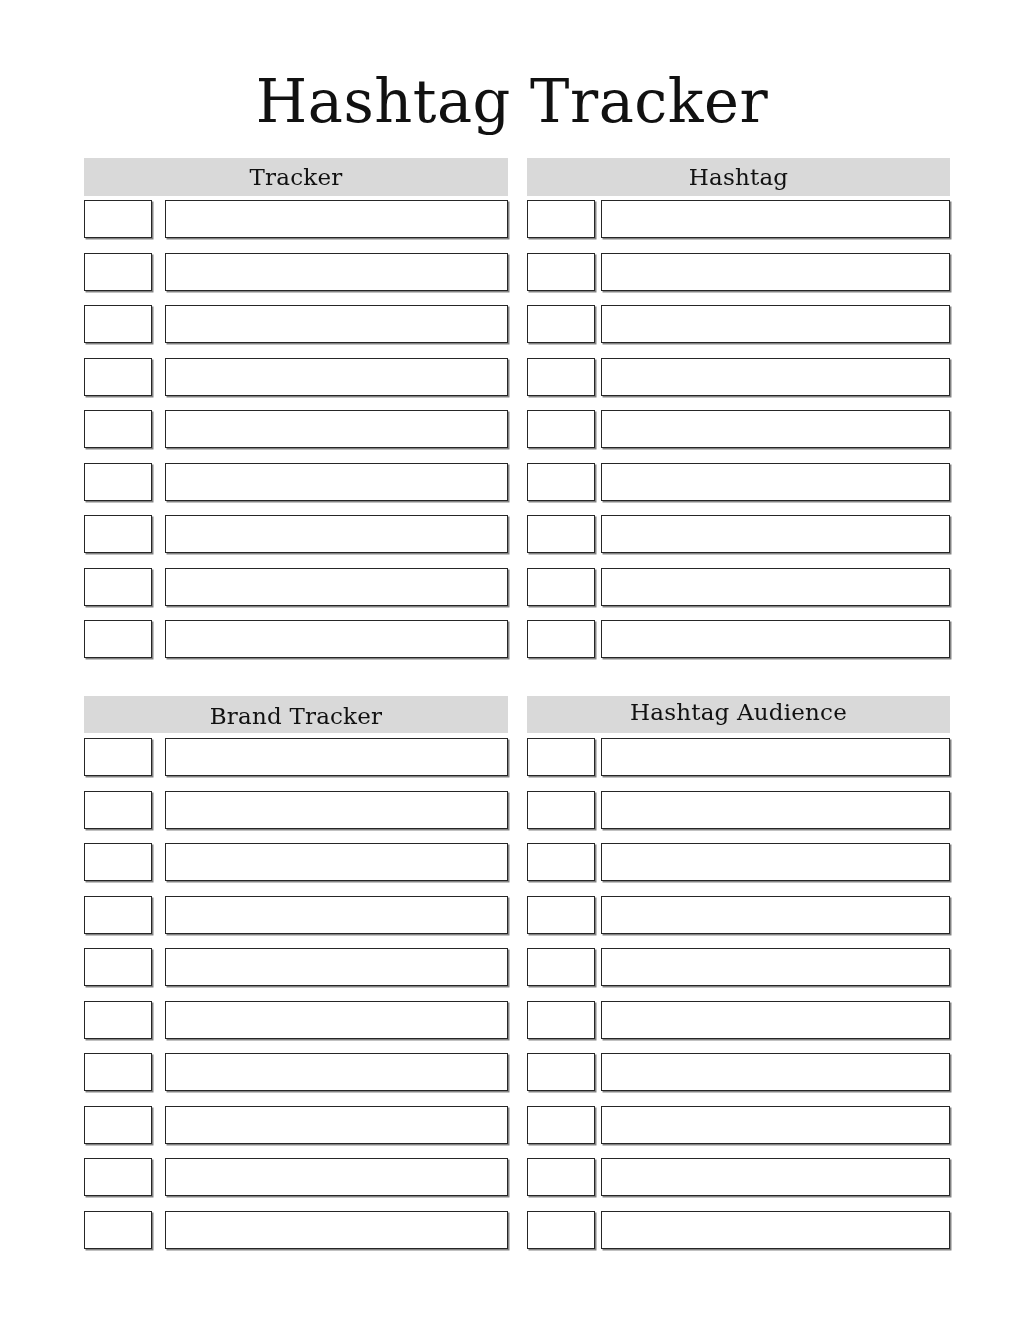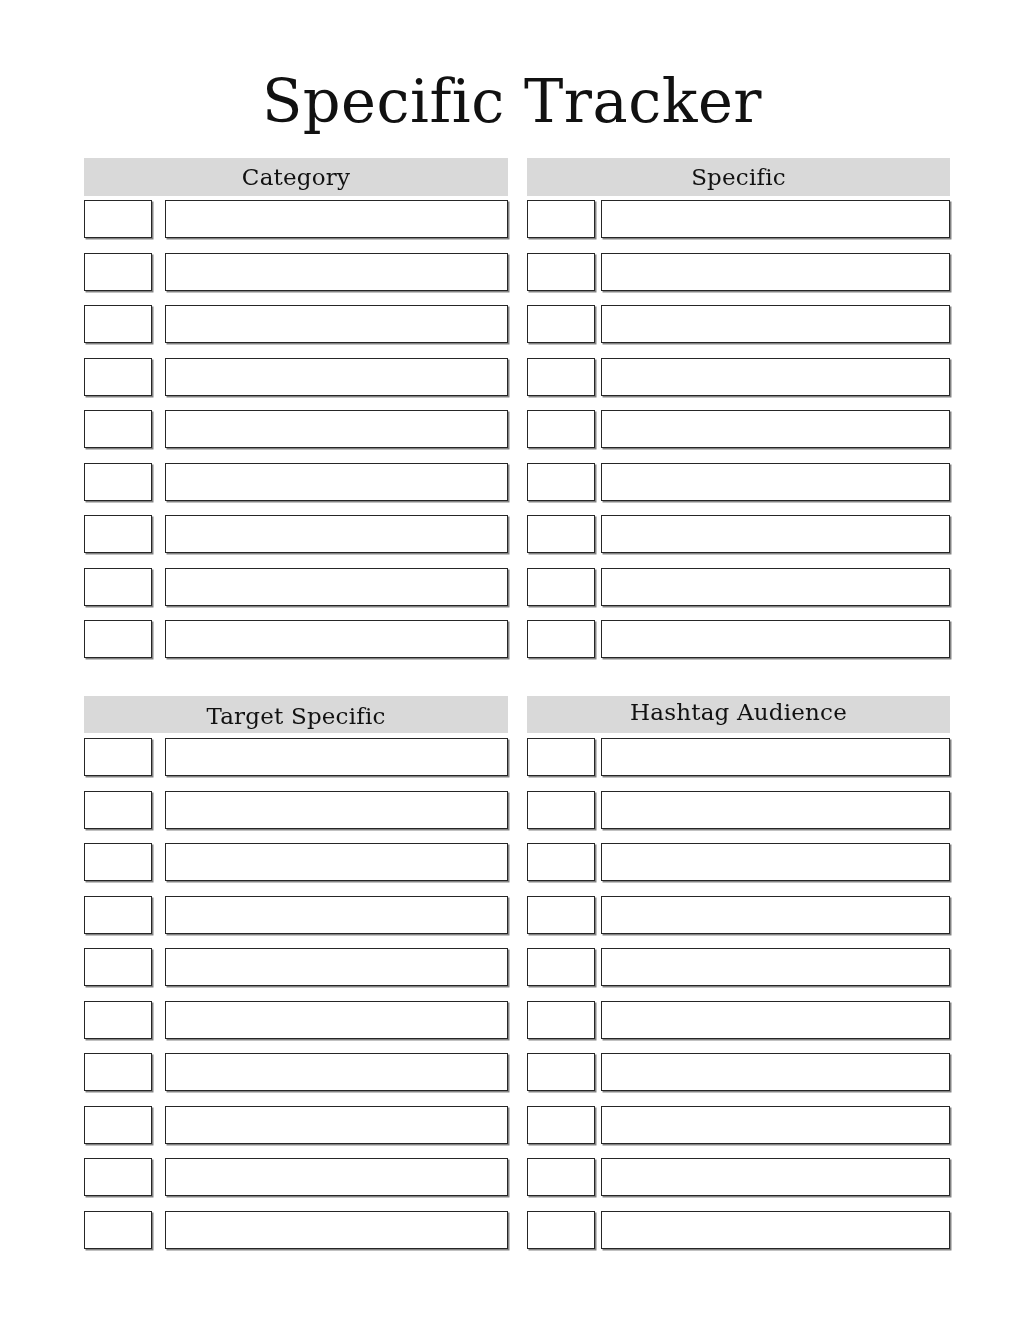--- a/index.html
+++ b/index.html
@@ -119,24 +119,24 @@
 
   
   .col-left .text-cell  { left: 81px; width: 343px; }
   .col-right .text-cell { left: 74px; width: 349px; }
 </style>
 </head>
 <body>
 
 <div class="page">
 
-  <div class="page-title">Specific Tracker</div>
+  <div class="page-title">Hashtag Tracker</div>
 
   <div class="section col-left" id="section-category">
-    <div class="section-header">Category</div>
+    <div class="section-header">Tracker</div>
     <div class="rows">
         <div class="row" style="top: 0px;">
           <div class="checkbox-cell"></div>
           <div class="text-cell"></div>
         </div>
         <div class="row" style="top: 52.5px;">
           <div class="checkbox-cell"></div>
           <div class="text-cell"></div>
         </div>
         <div class="row" style="top: 105px;">
@@ -164,21 +164,21 @@
           <div class="text-cell"></div>
         </div>
         <div class="row" style="top: 420px;">
           <div class="checkbox-cell"></div>
           <div class="text-cell"></div>
         </div>
       </div>
   </div>
 
   <div class="section col-right" id="section-location">
-    <div class="section-header">Specific</div>
+    <div class="section-header">Hashtag</div>
     <div class="rows">
         <div class="row" style="top: 0px;">
           <div class="checkbox-cell"></div>
           <div class="text-cell"></div>
         </div>
         <div class="row" style="top: 52.5px;">
           <div class="checkbox-cell"></div>
           <div class="text-cell"></div>
         </div>
         <div class="row" style="top: 105px;">
@@ -206,21 +206,21 @@
           <div class="text-cell"></div>
         </div>
         <div class="row" style="top: 420px;">
           <div class="checkbox-cell"></div>
           <div class="text-cell"></div>
         </div>
       </div>
   </div>
 
   <div class="section col-left" id="section-brand-specific">
-    <div class="section-header">Target Specific</div>
+    <div class="section-header">Brand Tracker</div>
     <div class="rows">
         <div class="row" style="top: 0px;">
           <div class="checkbox-cell"></div>
           <div class="text-cell"></div>
         </div>
         <div class="row" style="top: 52.5px;">
           <div class="checkbox-cell"></div>
           <div class="text-cell"></div>
         </div>
         <div class="row" style="top: 105px;">

